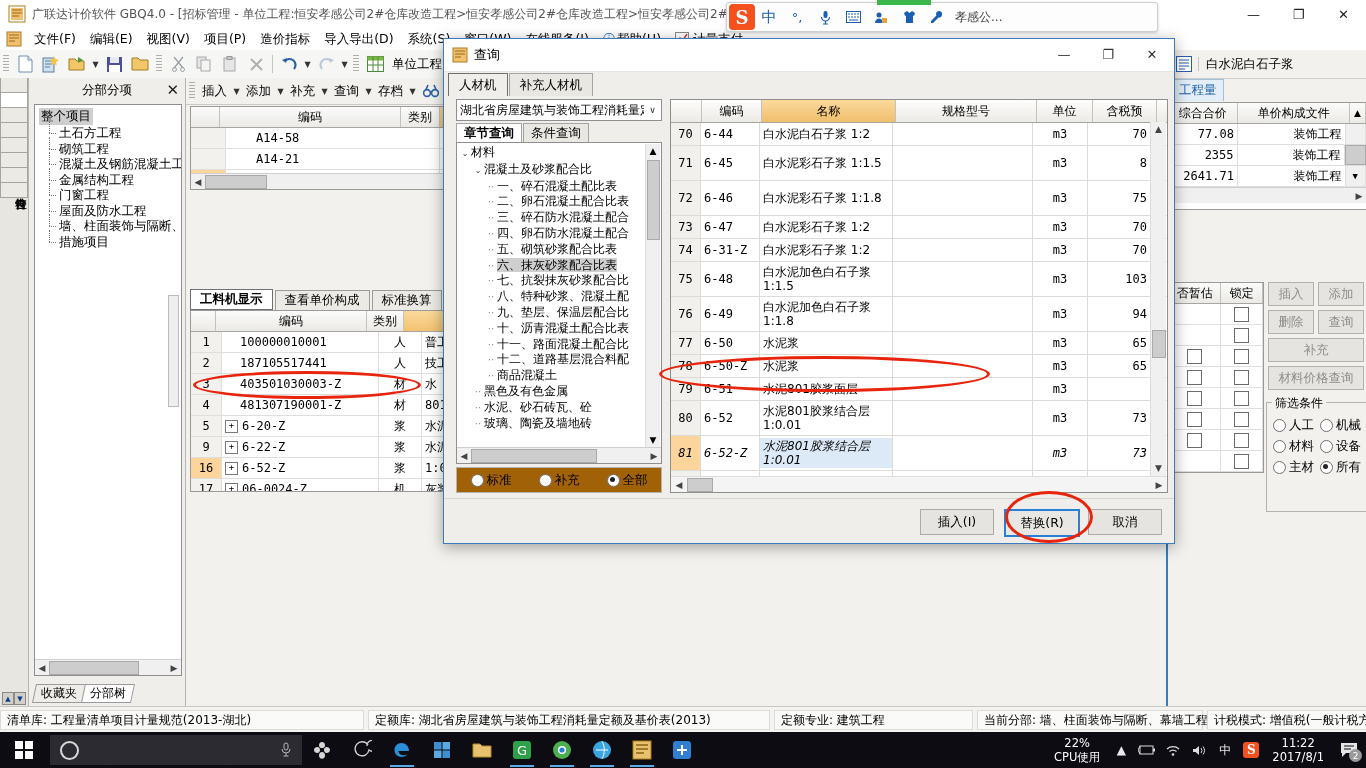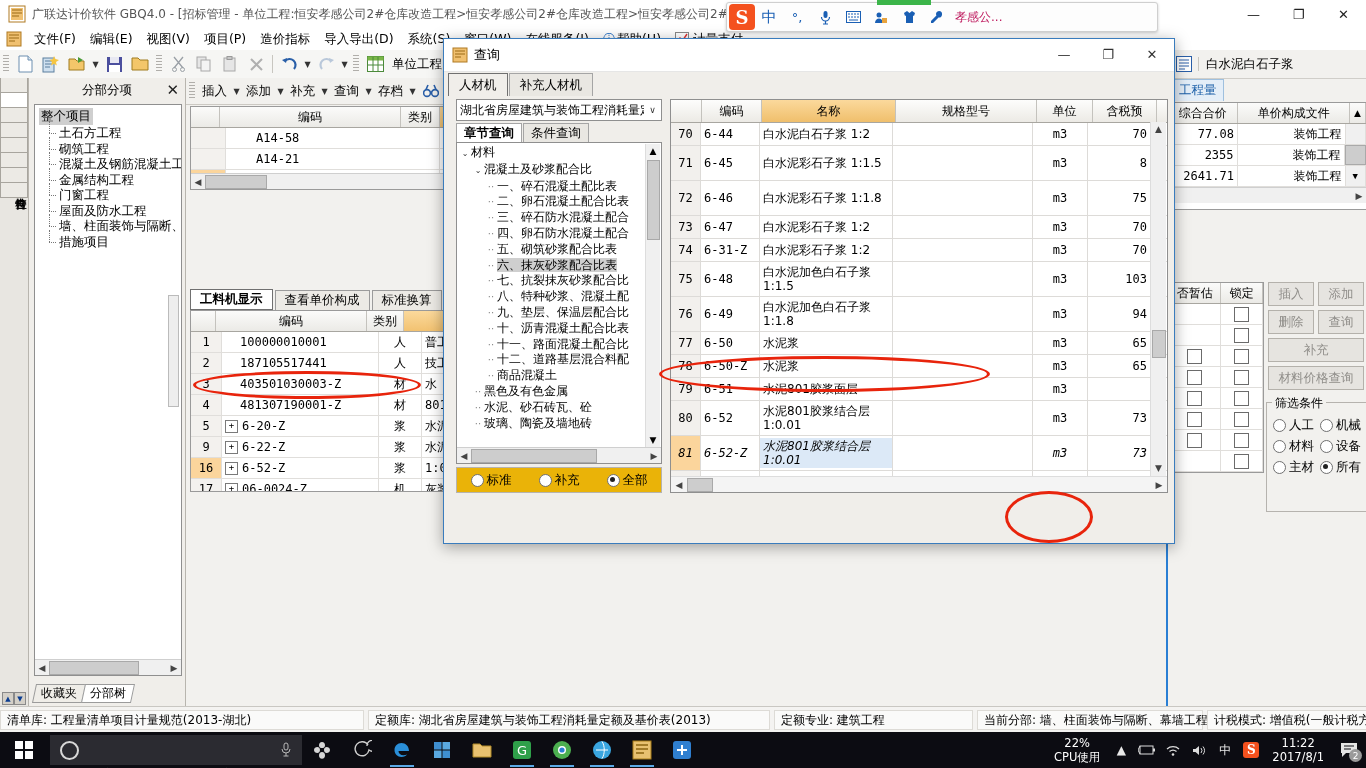--- a/index.html
+++ b/index.html
@@ -24,21 +24,21 @@
   .imebar{position:absolute;left:726px;top:2px;width:430px;height:28px;background:#fdfdfd;
     border:1px solid #cfcfcf;border-radius:3px;display:flex;align-items:center;
     box-shadow:0 1px 3px rgba(0,0,0,.2);z-index:60;}
   .imebar .greenbar{position:absolute;left:150px;top:-3px;width:54px;height:5px;background:#3cb54a;}
   .ime-s{width:26px;height:26px;margin-left:2px;background:#f4511e;color:#fff;border-radius:4px;
     display:flex;align-items:center;justify-content:center;font-size:18px;font-weight:bold;
     font-family:"DejaVu Serif","Liberation Serif",serif;}
   .ime-i{width:28px;height:26px;display:flex;align-items:center;justify-content:center;
     color:#1a5fb4;font-size:15px;}
   .ime-i.sm{font-size:13px;}
-  .ime-tail{font-size:12px;color:#be185d;margin-left:4px;white-space:nowrap;}
+  .ime-tail{font-size:12px;color:#404040;margin-left:4px;white-space:nowrap;}
 
   
   .menubar{position:absolute;left:0;top:28px;width:1366px;height:22px;background:#fff;
     display:flex;align-items:center;}
   .menubar .mico{width:16px;height:16px;margin:0 5px 0 6px;}
   .menuitem{padding:2px 7px;font-size:12.5px;white-space:nowrap;}
   .menu-help-icon{color:#1565c0;font-size:12px;margin-right:2px;}
 
   
   .toolbar{position:absolute;left:0;top:50px;width:1366px;height:28px;background:#f6f6f4;
@@ -151,21 +151,21 @@
   .stab{height:19px;padding:0 7px;font-size:12.5px;display:flex;align-items:center;
     border:1px solid #a5a5a5;border-bottom:none;background:#e9e7e2;margin-right:1px;}
   .stab.active{background:#fff;font-weight:bold;}
   .treebox2{position:absolute;left:8px;top:47px;width:204px;height:320px;background:#fff;
     border:1px solid #8f8f8f;overflow:hidden;}
   .t2{font-size:12px;white-space:nowrap;line-height:15.8px;position:relative;}
   .t2 .chev{display:inline-block;width:12px;text-align:center;font-size:8px;color:#333;}
   .t2 .dash{display:inline-block;width:12px;text-align:center;color:#888;font-size:10px;}
   .t2.sel span.lbl{background:#cfcfcf;}
   .radrow{position:absolute;left:8px;top:372px;width:204px;height:24px;border:1px solid #b6b3ae;
-    display:flex;align-items:center;justify-content:space-around;background:#eab308;}
+    display:flex;align-items:center;justify-content:space-around;background:#a16207;}
   .dgridwrap{position:absolute;left:222px;top:4px;width:496px;height:392px;background:#fff;
     border:1px solid #8f8f8f;overflow:hidden;}
   .dgh{display:flex;height:22px;background:linear-gradient(to bottom,#fdfdfc,#eceae5);
     border-bottom:1px solid #a8a6a0;font-size:12px;}
   .dgh div{border-right:1px solid #c4c2bd;display:flex;align-items:center;justify-content:center;}
   .dgh .sel{background:linear-gradient(to bottom,#fbd99c,#f0bf6c);}
   .dgr{display:flex;border-bottom:1px solid #dddbd8;font-size:12px;}
   .dgr > div{border-right:1px solid #dddbd8;display:flex;align-items:center;padding:0 3px;
     box-sizing:border-box;}
   .dgr .num{background:#f2f0ed;justify-content:center;font-family:"DejaVu Sans Mono","Liberation Mono",monospace;}
@@ -961,20 +961,25 @@
         </div>
         <div class="dhs">
           <div class="arr" style="width:16px;text-align:center;font-size:9px;color:#444">◀</div>
           <div style="width:24px;height:12px;background:#cdcdcd;border:1px solid #a9a9a9"></div>
           <div style="flex:1"></div>
           <div class="arr" style="width:16px;text-align:center;font-size:9px;color:#444">▶</div>
         </div>
       </div>
     </div>
 
+    <div class="dlg-foot">
+      <div class="dbtn" style="left:476px">插入(I)</div>
+      <div class="dbtn focus" style="left:560px">替换(R)</div>
+      <div class="dbtn" style="left:644px">取消</div>
+    </div>
   </div>
 
   <div class="ink" style="left:193px;top:371px;width:222px;height:22px"></div>
   <div class="ink" style="left:659px;top:356px;width:325px;height:30px"></div>
   <div class="ink" style="left:1005px;top:491px;width:82px;height:46px"></div>
 
   <div class="statusbar">
     <div class="scell" style="min-width:350px">清单库: 工程量清单项目计量规范(2013-湖北)</div>
     <div class="scell" style="min-width:388px">定额库: 湖北省房屋建筑与装饰工程消耗量定额及基价表(2013)</div>
     <div class="scell" style="min-width:185px">定额专业: 建筑工程</div>

